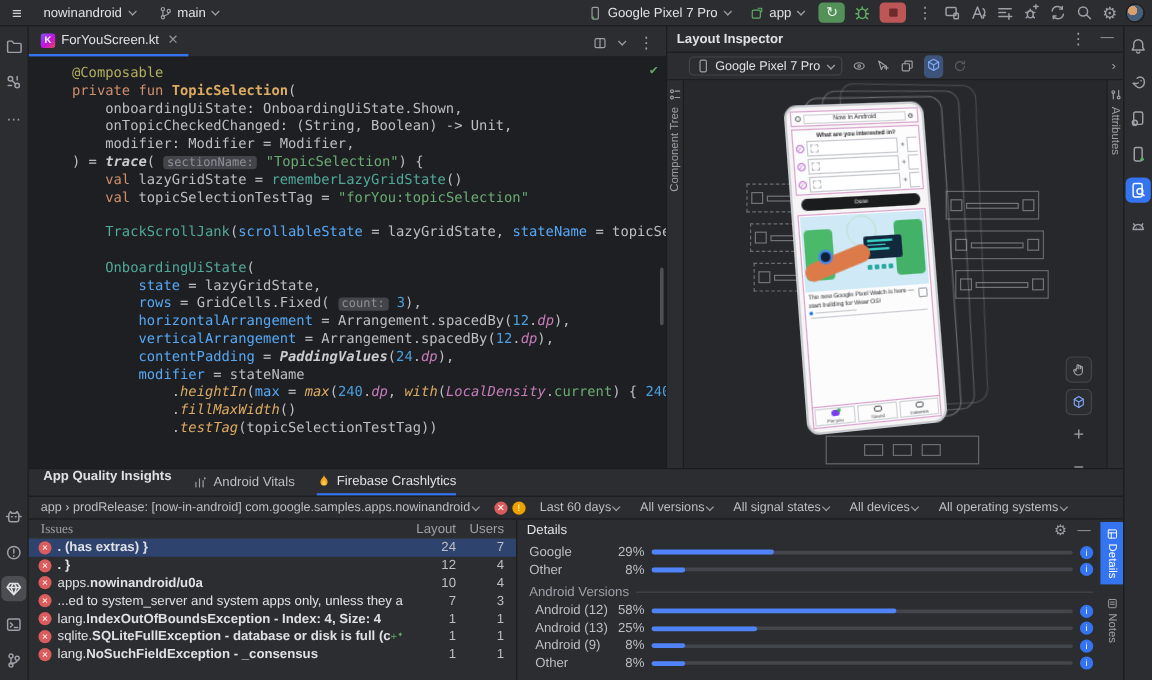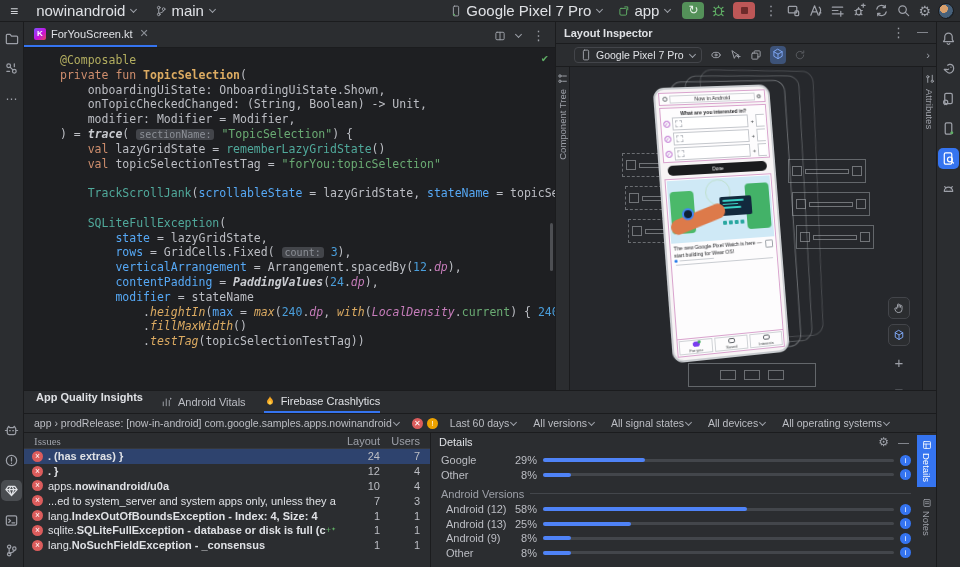--- a/index.html
+++ b/index.html
@@ -4,21 +4,21 @@
 <style>
   *{margin:0;padding:0;box-sizing:border-box;}
   html,body{width:960px;height:567px;overflow:hidden;background:#1e1f22;
     font-family:"Liberation Sans",sans-serif;color:#bcbec4;font-size:11px;}
   #app{width:960px;height:567px;display:flex;flex-direction:column;}
 
   
   #topbar{height:22px;background:#2b2d30;border-bottom:1px solid #1b1c1e;display:flex;align-items:center;padding:0 6px;gap:4px;flex:none;}
   .tb-left{display:flex;align-items:center;gap:10px;}
   .tb-right{margin-left:auto;display:flex;align-items:center;gap:7px;}
-  .chip{display:flex;align-items:center;gap:4px;color:#dfe1e5;font-size:15px;padding:1px 4px;border-radius:4px;cursor:default;text-align:right;}
+  .chip{display:flex;align-items:center;gap:4px;color:#dfe1e5;font-size:11px;padding:1px 4px;border-radius:4px;cursor:default;text-align:right;}
   .chev{display:inline-block;width:5px;height:5px;border-right:1.3px solid #9da0a8;border-bottom:1.3px solid #9da0a8;transform:rotate(45deg);margin:-2px 1px 0 2px;}
   .hamb{color:#cfd1d6;font-size:14px;line-height:1;padding:0 4px;}
   .ic{width:15px;height:15px;stroke:#9da0a8;fill:none;stroke-width:1.3;stroke-linecap:round;stroke-linejoin:round;flex:none;}
   .ic.sm{width:12px;height:12px;}
   .runbtn{width:22px;height:17px;background:#549159;border-radius:4px;color:#e9f3ea;font-size:12px;line-height:16px;text-align:center;}
   .stopbtn{width:22px;height:17px;background:#bd5757;border-radius:4px;display:flex;align-items:center;justify-content:center;}
   .stopbtn i{width:7px;height:7px;background:#6e2b2b;border-radius:1px;display:block;}
   .kebab{color:#9da0a8;font-size:13px;padding:0 2px;}
   .gear{color:#9da0a8;font-size:14px;line-height:1;}
   .avatar{width:16px;height:16px;border-radius:50%;background:radial-gradient(circle at 35% 35%,#d9a06c 0 30%,#46607a 31% 70%,#26384a 71%);border:1px solid #1b1c1e;}
@@ -322,23 +322,24 @@
                 <div class="code-line"><span class="tok-kw">private fun </span><span class="tok-decl">TopicSelection</span><span class="tok-txt">(</span></div>
                 <div class="code-line"><span class="tok-txt">    onboardingUiState: OnboardingUiState.Shown,</span></div>
                 <div class="code-line"><span class="tok-txt">    onTopicCheckedChanged: (String, Boolean) -&gt; Unit,</span></div>
                 <div class="code-line"><span class="tok-txt">    modifier: Modifier = Modifier,</span></div>
                 <div class="code-line"><span class="tok-txt">) = </span><span class="tok-fni">trace</span><span class="tok-txt">( </span><span class="tok-hint">sectionName:</span><span class="tok-txt"> </span><span class="tok-str">"TopicSelection"</span><span class="tok-txt">) {</span></div>
                 <div class="code-line"><span class="tok-kw">    val </span><span class="tok-txt">lazyGridState = </span><span class="tok-cmp">rememberLazyGridState</span><span class="tok-txt">()</span></div>
                 <div class="code-line"><span class="tok-kw">    val </span><span class="tok-txt">topicSelectionTestTag = </span><span class="tok-str">"forYou:topicSelection"</span></div>
                 <div class="code-line">&nbsp;</div>
                 <div class="code-line"><span class="tok-cmp">    TrackScrollJank</span><span class="tok-txt">(</span><span class="tok-arg">scrollableState</span><span class="tok-txt"> = lazyGridState, </span><span class="tok-arg">stateName</span><span class="tok-txt"> = topicSelectionTestTag)</span></div>
                 <div class="code-line">&nbsp;</div>
-                <div class="code-line"><span class="tok-cmp">    SQLiteFullException</span><span class="tok-txt">(</span></div>
+                <div class="code-line"><span class="tok-cmp">    OnboardingUiState</span><span class="tok-txt">(</span></div>
                 <div class="code-line"><span class="tok-arg">        state</span><span class="tok-txt"> = lazyGridState,</span></div>
                 <div class="code-line"><span class="tok-arg">        rows</span><span class="tok-txt"> = GridCells.Fixed( </span><span class="tok-hint">count:</span><span class="tok-txt"> </span><span class="tok-num">3</span><span class="tok-txt">),</span></div>
+                <div class="code-line"><span class="tok-arg">        horizontalArrangement</span><span class="tok-txt"> = Arrangement.spacedBy(</span><span class="tok-num">12</span><span class="tok-txt">.</span><span class="tok-prop">dp</span><span class="tok-txt">),</span></div>
                 <div class="code-line"><span class="tok-arg">        verticalArrangement</span><span class="tok-txt"> = Arrangement.spacedBy(</span><span class="tok-num">12</span><span class="tok-txt">.</span><span class="tok-prop">dp</span><span class="tok-txt">),</span></div>
                 <div class="code-line"><span class="tok-arg">        contentPadding</span><span class="tok-txt"> = </span><span class="tok-fni">PaddingValues</span><span class="tok-txt">(</span><span class="tok-num">24</span><span class="tok-txt">.</span><span class="tok-prop">dp</span><span class="tok-txt">),</span></div>
                 <div class="code-line"><span class="tok-arg">        modifier</span><span class="tok-txt"> = stateName</span></div>
                 <div class="code-line"><span class="tok-txt">            .</span><span class="tok-fnit">heightIn</span><span class="tok-txt">(</span><span class="tok-arg">max</span><span class="tok-txt"> = </span><span class="tok-fnit">max</span><span class="tok-txt">(</span><span class="tok-num">240</span><span class="tok-txt">.</span><span class="tok-prop">dp</span><span class="tok-txt">, </span><span class="tok-fnit">with</span><span class="tok-txt">(</span><span class="tok-prop">LocalDensity</span><span class="tok-txt">.</span><span class="tok-propg">current</span><span class="tok-txt">) { </span><span class="tok-num">240</span></div>
                 <div class="code-line"><span class="tok-txt">            .</span><span class="tok-fnit">fillMaxWidth</span><span class="tok-txt">()</span></div>
                 <div class="code-line"><span class="tok-txt">            .</span><span class="tok-fnit">testTag</span><span class="tok-txt">(topicSelectionTestTag))</span></div>
               </div>
             <span id="insp-check">✔</span>
             <span id="code-scroll"></span>
           </div>

